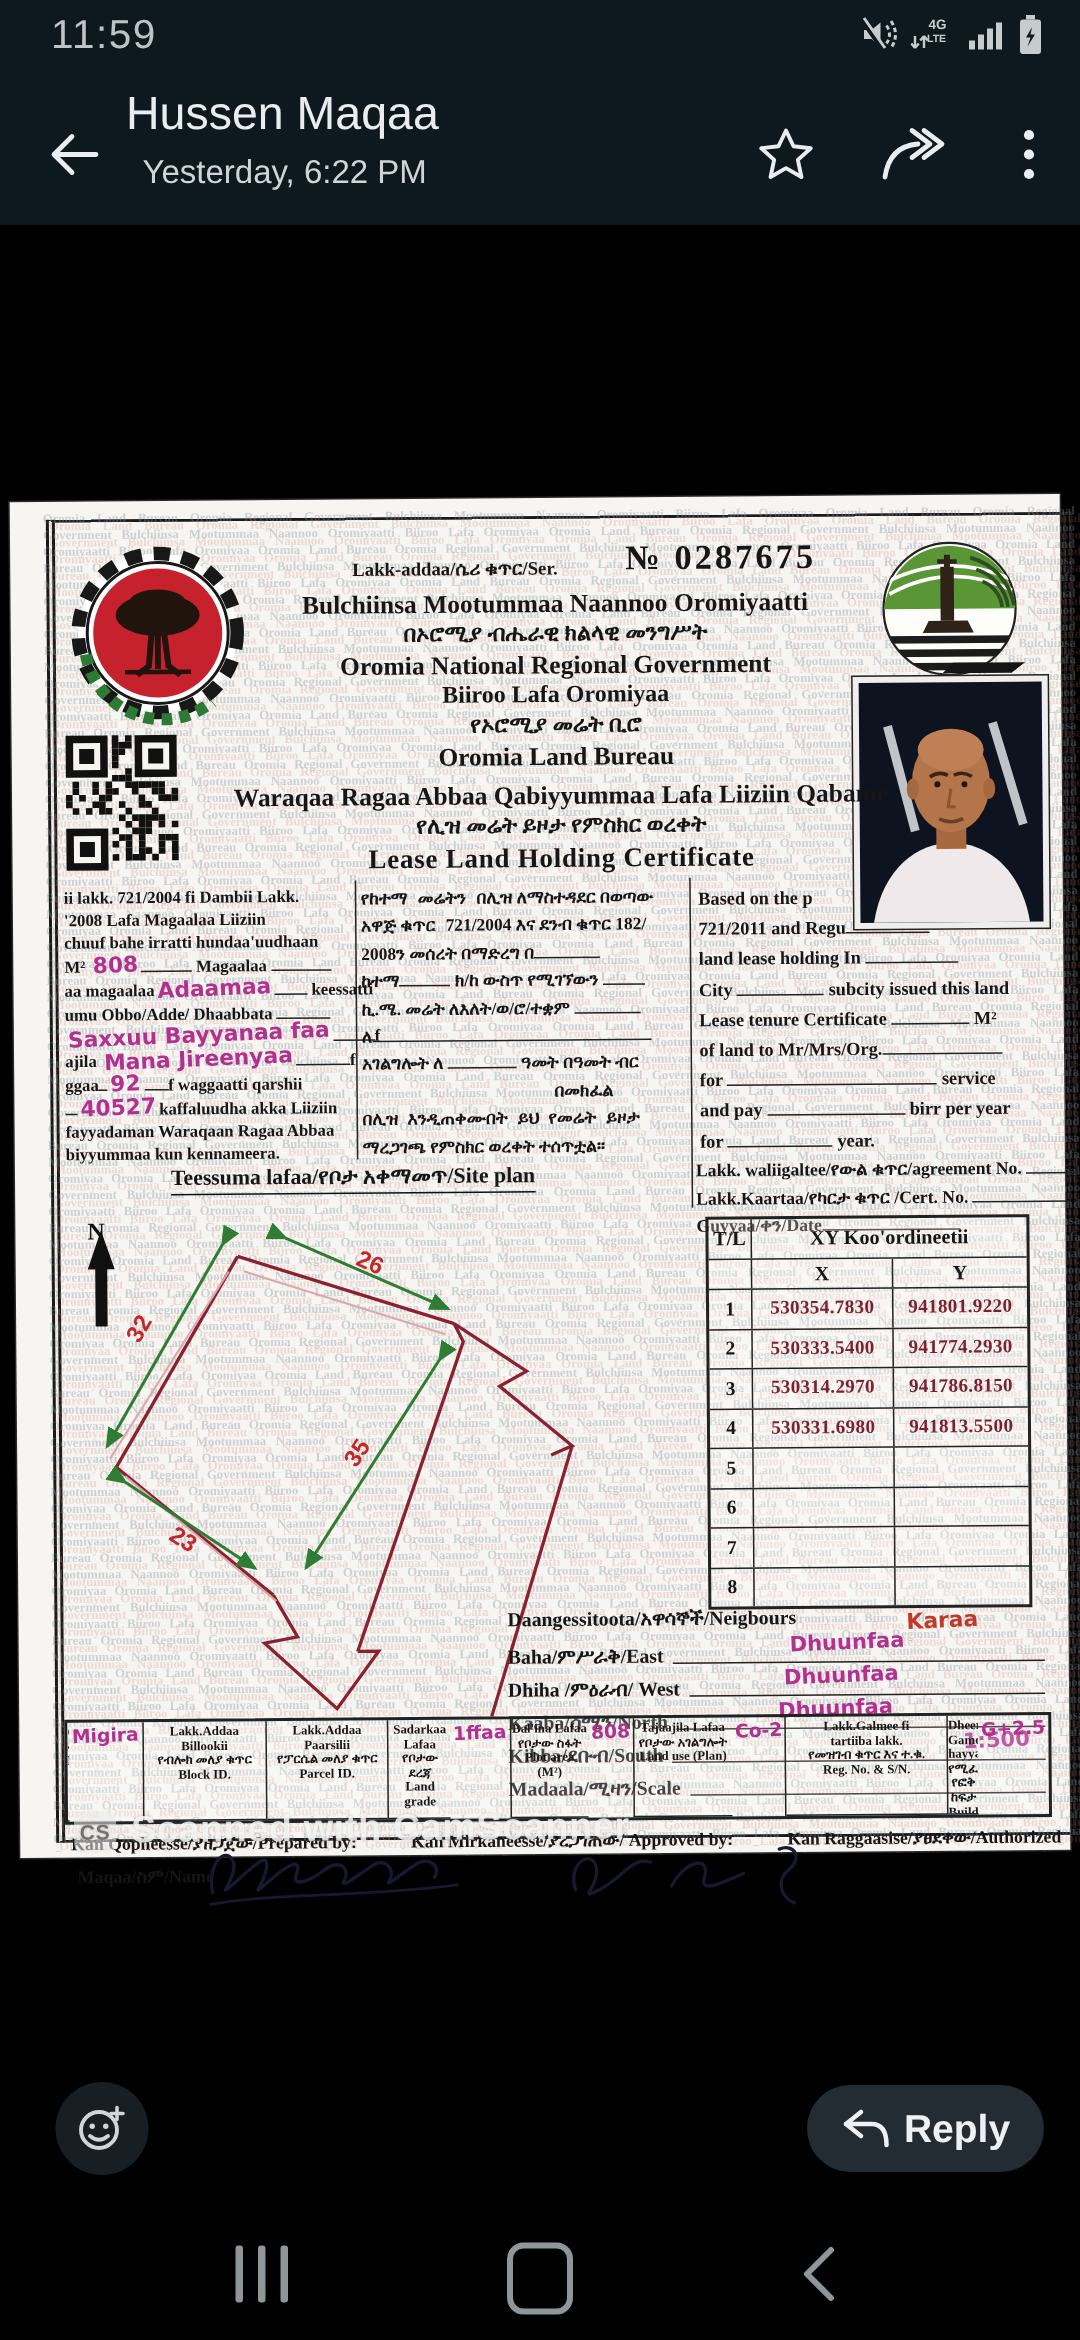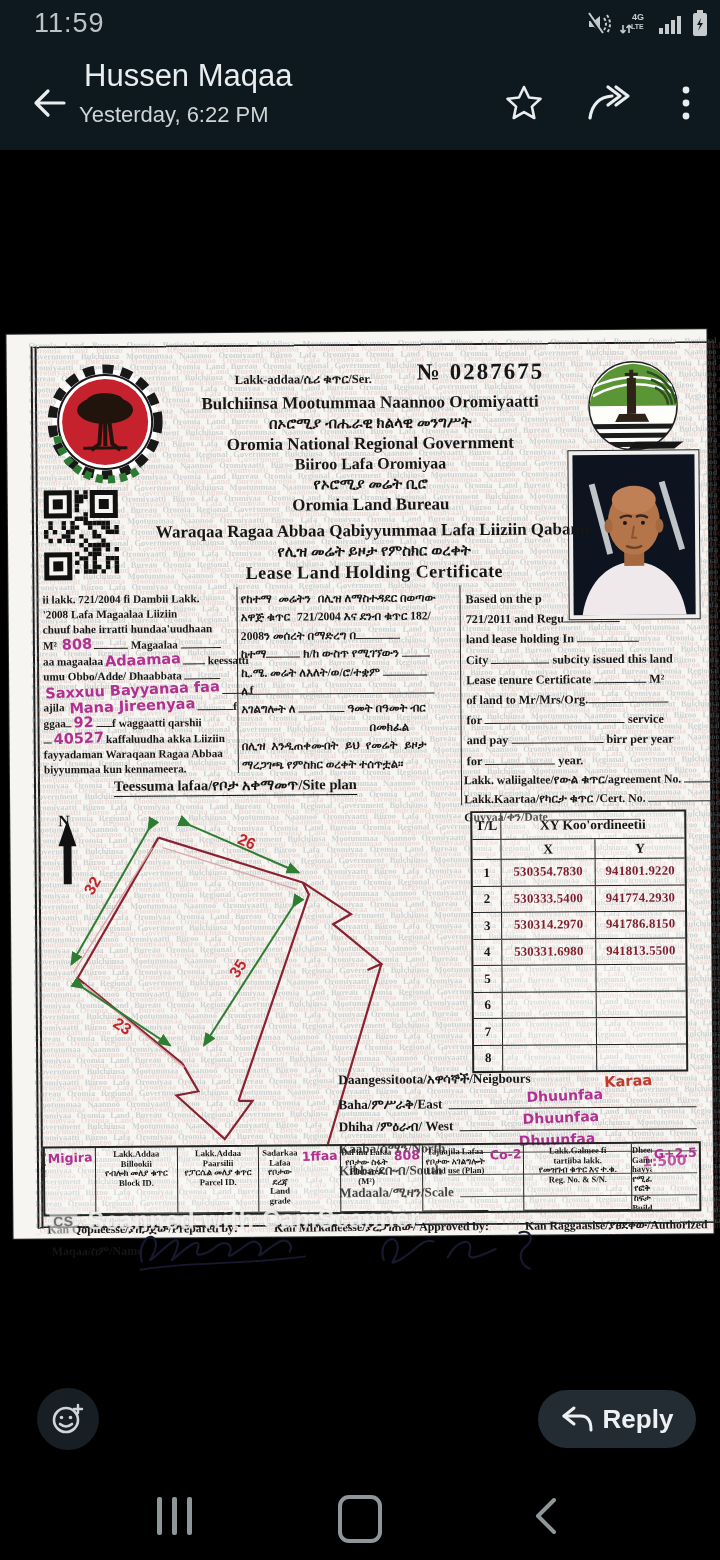--- a/index.html
+++ b/index.html
@@ -1,24 +1,24 @@
 <!DOCTYPE html>
 <html><head>
 <meta charset="utf-8">
 <style>
   html,body{margin:0;padding:0;background:#000;}
   #screen{position:relative;width:720px;height:1560px;background:#000;overflow:hidden;
           font-family:"Liberation Sans",sans-serif;}
   
   .topbar{position:absolute;top:0;left:0;width:720px;height:150px;background:#0d191f;z-index:5;}
   .time{position:absolute;left:34px;top:8px;font-size:27px;color:#bdc3c6;letter-spacing:1px;}
-  .sticons{position:absolute;right:12px;top:10px;display:flex;align-items:center;gap:9px;}
+  .sticons{position:absolute;right:25px;top:10px;display:flex;align-items:flex-start;gap:9px;}
   .backarrow{position:absolute;left:28px;top:82px;}
   .chattitle{position:absolute;left:84px;top:58px;font-size:31px;color:#e9edef;font-weight:400;}
-  .chatsub{position:absolute;left:79px;top:102px;font-size:22px;color:#cfd4d6;}
+  .chatsub{position:absolute;left:95px;top:102px;font-size:22px;color:#cfd4d6;}
   .hicon{position:absolute;top:82px;}
   
   .page{position:absolute;left:10px;top:332px;width:700px;height:904px;background:#f6f5f1;
         transform:rotate(-0.45deg);box-shadow:0 0 0 1px #2a2a2a;}
   .frame{position:absolute;left:24px;top:12px;width:672px;height:878px;
          border:2.5px solid #1a1a1a;border-left:6px double #1a1a1a;border-right:6px double #1a1a1a;}
   .frame *{box-sizing:border-box;}
   .wm{position:absolute;inset:-8px;overflow:hidden;font-family:"Liberation Serif",serif;
       font-weight:600;font-size:8.5px;line-height:11px;word-spacing:3px;text-align:justify;
       pointer-events:none;}

